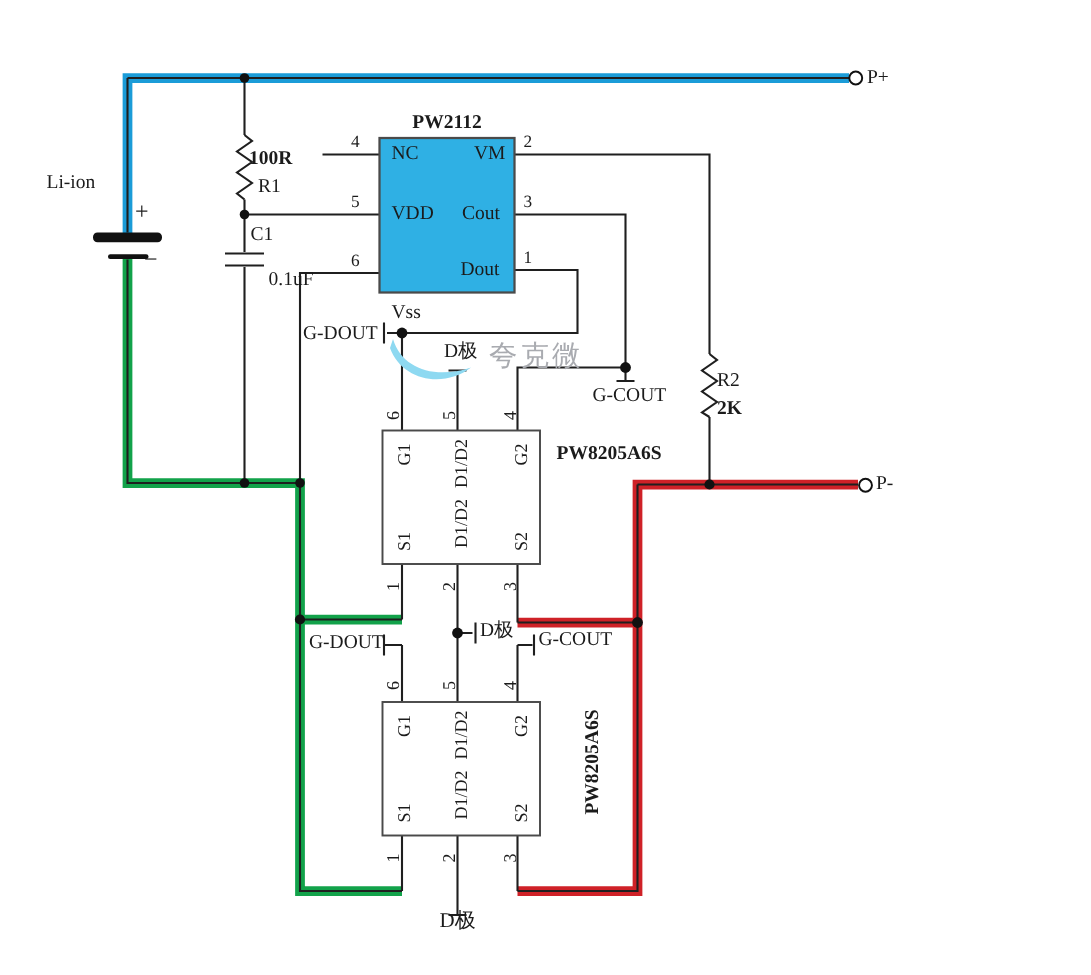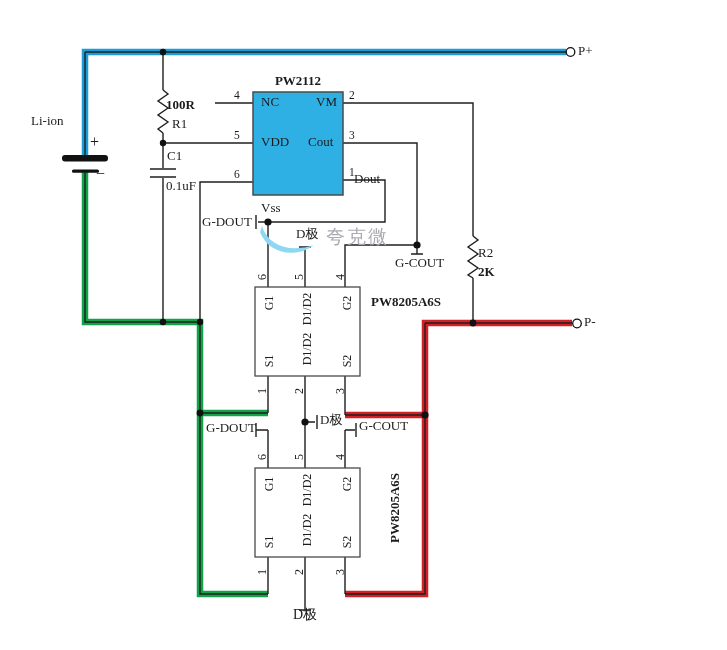--- a/index.html
+++ b/index.html
@@ -84,34 +84,34 @@
 
   <div class="wm-co" style="left: 326px; top: 224px; color: rgb(169, 171, 176);">夸克微</div>
 
   <div class="lbl" style="left:31px;top:114px;">Li-ion</div>
   <div class="lbl big" style="left:90px;top:134px;">+</div>
   <div class="lbl big" style="left:96px;top:166px;">−</div>
 
   <div class="lbl" style="left:172px;top:76px;margin-top:41px;">R1</div>
   <div class="lbl" style="left:166px;top:98px;font-weight:bold;">100R</div>
   <div class="lbl" style="left:167px;top:149px;">C1</div>
-  <div class="lbl" style="left:166px;top:179px;">0.1uF</div>
+  <div class="lbl" style="left:179px;top:179px;">0.1uF</div>
   <div class="lbl" style="left:478px;top:246px;">R2</div>
   <div class="lbl" style="left:478px;top:265px;font-weight:bold;">2K</div>
 
   <div class="lbl" style="left:578px;top:44px;">P+</div>
   <div class="lbl" style="left:584px;top:315px;">P-</div>
 
   <div class="lbl bold ctr" style="left:253px;top:74px;width:90px;">PW2112</div>
   <div class="lbl" style="left:261px;top:95px;">NC</div>
   <div class="lbl" style="left:261px;top:135px;">VDD</div>
   <div class="lbl" style="left:261px;top:173px;margin-top:28px;">Vss</div>
   <div class="lbl" style="left:316px;top:95px;">VM</div>
   <div class="lbl" style="left:308px;top:135px;">Cout</div>
-  <div class="lbl" style="left:307px;top:172px;margin-left:47px;">Dout</div>
+  <div class="lbl" style="left:307px;top:172px;">Dout</div>
   <div class="lbl sm" style="left:234px;top:90px;">4</div>
   <div class="lbl sm" style="left:234px;top:130px;">5</div>
   <div class="lbl sm" style="left:234px;top:169px;">6</div>
   <div class="lbl sm" style="left:349px;top:90px;">2</div>
   <div class="lbl sm" style="left:349px;top:130px;">3</div>
   <div class="lbl sm" style="left:349px;top:167px;">1</div>
 
   <div class="lbl" style="left:202px;top:215px;">G-DOUT</div>
   <div class="lbl" style="left:395px;top:256px;">G-COUT</div>
   <div class="lbl" style="left:296px;top:227px;">D极</div>

